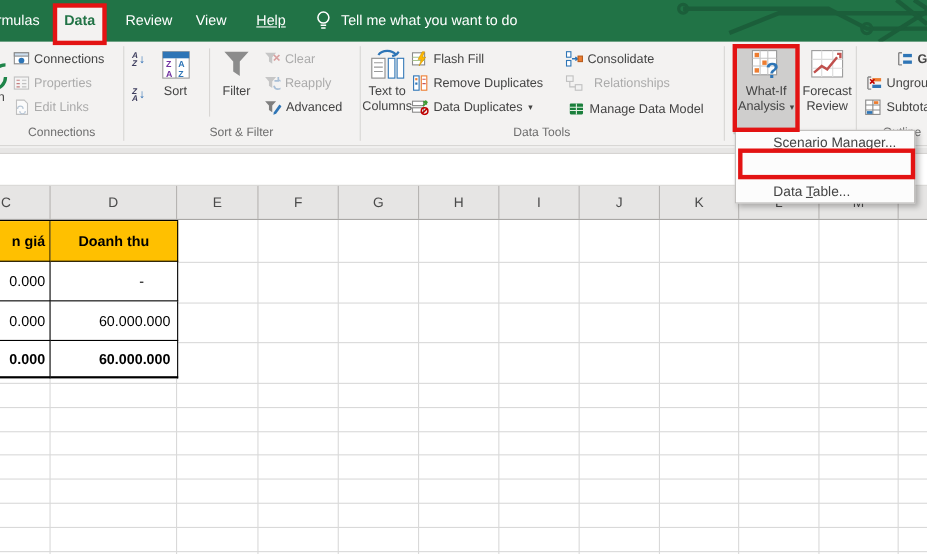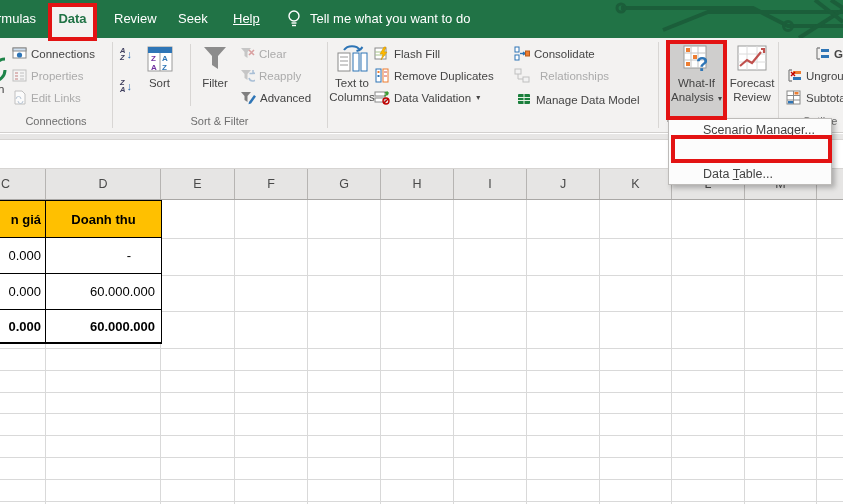--- a/index.html
+++ b/index.html
@@ -77,21 +77,21 @@
         <path d="M212 0 L240 22"></path>
         <path d="M228 0 L240 8"></path>
       </g>
       <circle cx="18" cy="8" r="4" fill="none" stroke="#1b5e3a" stroke-width="3"></circle>
       <circle cx="185" cy="26" r="4.5" fill="none" stroke="#1b5e3a" stroke-width="3"></circle>
     </svg>
     <span class="tab" style="left:-3px;">rmulas</span>
     <div class="datatab-bg"></div>
     <span class="tab datatab" style="left:49px; width:47px;">Data</span>
     <span class="tab" style="left:114px;">Review</span>
-    <span class="tab" style="left:178px;">Seek</span>
+    <span class="tab" style="left:178px;">View</span>
     <span class="tab" style="left:233px;text-decoration:underline;">Help</span>
     <svg style="position:absolute; left:286px; top:9px;" width="16" height="20" viewBox="0 0 16 20">
       <circle cx="8" cy="7" r="5" fill="none" stroke="#fff" stroke-width="1.4"></circle>
       <line x1="5.5" y1="14" x2="10.5" y2="14" stroke="#fff" stroke-width="1.4"></line>
       <line x1="6" y1="16.5" x2="10" y2="16.5" stroke="#fff" stroke-width="1.4"></line>
     </svg>
     <span class="tab tellme" style="left:310px;">Tell me what you want to do</span>
   </div>
 
   <div class="ribbon">
@@ -231,21 +231,21 @@
       <span>Remove Duplicates</span>
     </div>
     <div class="sbtn" style="left:374px; top:51px;">
       <svg width="16" height="15" viewBox="0 0 16 15">
           <rect x="1" y="2" width="10" height="4" fill="#fff" stroke="#8a8a8a"></rect>
           <rect x="1" y="8" width="10" height="4" fill="#fff" stroke="#8a8a8a"></rect>
           <path d="M11 2 l3 3 M12.5 1.5 l1.5 1.5 l-3.5 3.5" fill="none" stroke="#3f9c35" stroke-width="1.6"></path>
           <circle cx="12" cy="11" r="3" fill="none" stroke="#C00000" stroke-width="1.4"></circle>
           <line x1="10" y1="13" x2="14" y2="9" stroke="#C00000" stroke-width="1.4"></line>
         </svg>
-      <span>Data Validation</span>
+      <span>Data Duplicates</span>
       <span class="caret">▾</span>
     </div>
     <div class="sbtn" style="left:514px; top:7px;">
       <svg width="16" height="15" viewBox="0 0 16 15">
           <rect x="1" y="1" width="4" height="5" fill="#fff" stroke="#2E75B6"></rect>
           <rect x="1" y="9" width="4" height="5" fill="#fff" stroke="#2E75B6"></rect>
           <path d="M6 7.5 h5" stroke="#2E75B6" stroke-width="1.4"></path>
           <path d="M11 7.5 l-2 -1.5 M11 7.5 l-2 1.5" stroke="#2E75B6" stroke-width="1.4" fill="none"></path>
           <rect x="11.5" y="5" width="4" height="5" fill="#ED7D31" stroke="#b85c1d"></rect>
         </svg>
@@ -261,20 +261,21 @@
     </div>
     <div class="sbtn" style="left:516px; top:51px;align-items:flex-end;">
       <svg width="16" height="15" viewBox="0 0 16 15">
           <rect x="2" y="3" width="12" height="10" rx="1" fill="#1a7f3c"></rect>
           <line x1="2" y1="6.5" x2="14" y2="6.5" stroke="#e2f0e2"></line>
           <line x1="2" y1="9.5" x2="14" y2="9.5" stroke="#e2f0e2"></line>
           <line x1="8" y1="3" x2="8" y2="13" stroke="#e2f0e2"></line>
         </svg>
       <span>Manage Data Model</span>
     </div>
+    <div class="glabel" style="left:327px; width:331px;">Data Tools</div>
 
     <div class="bbtn pressed" style="left:667px; width:59px; top:2px; height:82px;">
       <div class="icwrap">
           <svg width="28" height="28" viewBox="0 0 28 28">
             <rect x="1" y="1" width="22" height="22" fill="#fff" stroke="#9a9a9a"></rect>
             <line x1="1" y1="8" x2="23" y2="8" stroke="#c4c4c4"></line>
             <line x1="1" y1="15" x2="23" y2="15" stroke="#c4c4c4"></line>
             <line x1="8" y1="1" x2="8" y2="23" stroke="#c4c4c4"></line>
             <line x1="15" y1="1" x2="15" y2="23" stroke="#c4c4c4"></line>
             <rect x="3" y="3" width="4" height="4" fill="#ED7D31"></rect>

